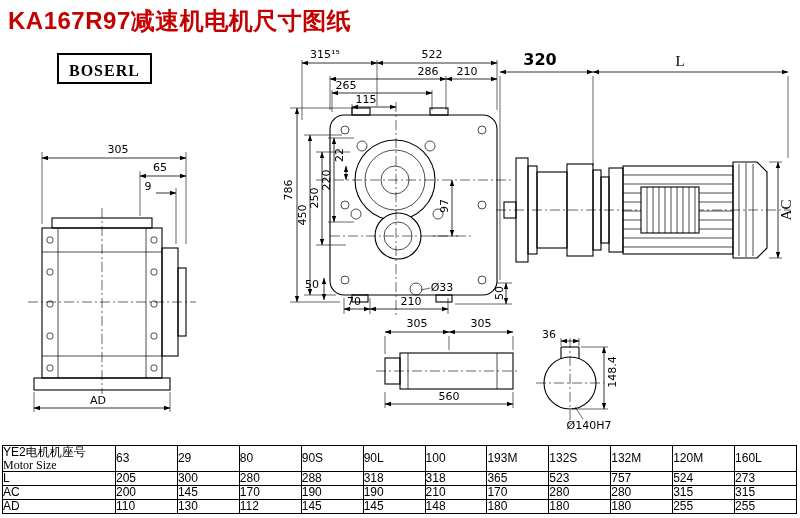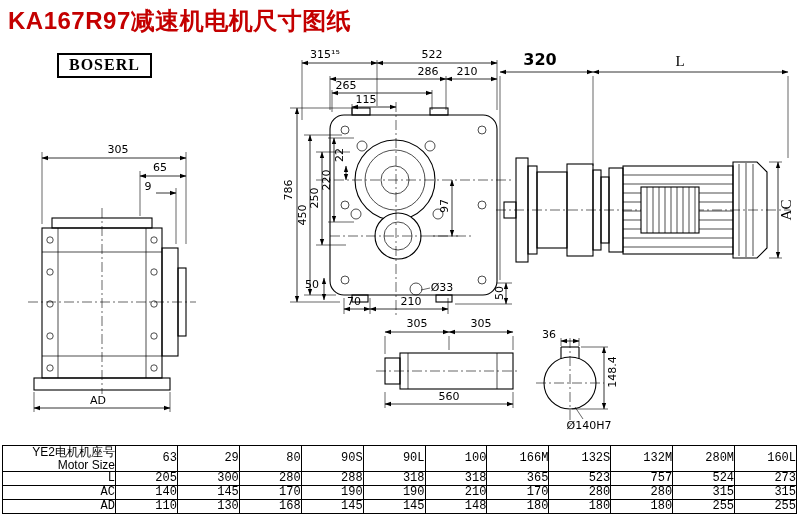--- a/index.html
+++ b/index.html
@@ -1,37 +1,37 @@
 <!DOCTYPE html>
 <html><head>
 <meta charset="utf-8">
 <style>
   *{margin:0;padding:0;box-sizing:border-box}
   html,body{width:800px;height:518px}
   body{background:#fff;font-family:"Liberation Sans",sans-serif;position:relative;overflow:hidden}
   .page{position:absolute;left:0;top:0;width:800px;height:447px;background:#fff}
   .title{position:absolute;left:8px;top:5px;font-size:24px;font-weight:bold;color:#c40000;letter-spacing:.5px;white-space:nowrap}
-  .brand{position:absolute;left:57px;top:53px;border:2px solid #000;padding:1px 10px 2px 10px;font-family:"Liberation Serif",serif;font-weight:bold;font-size:16px;letter-spacing:1px;background:#fff}
+  .brand{position:absolute;left:57px;top:53px;border:2px solid #000;padding:7px 10px 2px 10px;font-family:"Liberation Serif",serif;font-weight:bold;font-size:16px;letter-spacing:1px;background:#fff}
   svg.drawing{position:absolute;left:0;top:40px}
   .p{fill:none;stroke:#000;stroke-width:1.1}
   .pf{fill:#fff;stroke:#000;stroke-width:1.1}
   .t{fill:none;stroke:#000;stroke-width:.7}
   .cl{fill:none;stroke:#000;stroke-width:.6;stroke-dasharray:10 3 2 3}
   .dl{stroke:#000;stroke-width:.8;fill:none}
   .xl{stroke:#000;stroke-width:.6}
   .d{font-size:11px;fill:#000;text-anchor:middle;font-family:"DejaVu Sans",sans-serif}
   .dbig{font-size:16px;font-weight:bold}
   .dser{font-family:"Liberation Serif",serif;font-size:15px}
-  .spec{position:absolute;left:2px;top:445px;width:795px;border-collapse:collapse;table-layout:fixed;text-align:right;background:#fff}
+  .spec{position:absolute;left:2px;top:445px;width:795px;border-collapse:collapse;table-layout:fixed;text-align:left;background:#fff}
   .spec td{border:1px solid #000;padding:0;height:14px;font-size:12px;line-height:1.05;vertical-align:middle}
   .spec tr.hd td{height:26px}
   .spec td.c0{width:113px}
   .hdr-cn{font-size:12px}
-  .hdr-en{font-family:Liberation Sans, sans-serif;font-size:12px}
-  .val{font-family:Liberation Mono, monospace;font-size:13px}
+  .hdr-en{font-family:Liberation Serif, serif;font-size:12px}
+  .val{font-family:Liberation Sans, sans-serif;font-size:13px}
 </style>
 </head>
 <body>
 
 <div class="page">
 
   <div class="title">KA167R97减速机电机尺寸图纸</div>
   <div class="brand">
     <span>BOSERL</span>
   </div>
@@ -269,59 +269,59 @@
       <td class="c0">
         <div class="hdr-cn">YE2电机机座号</div>
         <div class="hdr-en">Motor Size</div>
       </td>
       <td class="val">63</td>
       <td class="val">29</td>
       <td class="val">80</td>
       <td class="val">90S</td>
       <td class="val">90L</td>
       <td class="val">100</td>
-      <td class="val">166M</td>
+      <td class="val">193M</td>
       <td class="val">132S</td>
       <td class="val">132M</td>
-      <td class="val">280M</td>
+      <td class="val">120M</td>
       <td class="val">160L</td>
     </tr>
     <tr>
       <td class="c0 val">L</td>
       <td class="val">205</td>
       <td class="val">300</td>
       <td class="val">280</td>
       <td class="val">288</td>
       <td class="val">318</td>
       <td class="val">318</td>
       <td class="val">365</td>
       <td class="val">523</td>
       <td class="val">757</td>
       <td class="val">524</td>
       <td class="val">273</td>
     </tr>
     <tr>
       <td class="c0 val">AC</td>
-      <td class="val">140</td>
+      <td class="val">200</td>
       <td class="val">145</td>
       <td class="val">170</td>
       <td class="val">190</td>
       <td class="val">190</td>
       <td class="val">210</td>
       <td class="val">170</td>
       <td class="val">280</td>
       <td class="val">280</td>
       <td class="val">315</td>
       <td class="val">315</td>
     </tr>
     <tr>
       <td class="c0 val">AD</td>
       <td class="val">110</td>
       <td class="val">130</td>
-      <td class="val">168</td>
+      <td class="val">112</td>
       <td class="val">145</td>
       <td class="val">145</td>
       <td class="val">148</td>
       <td class="val">180</td>
       <td class="val">180</td>
       <td class="val">180</td>
       <td class="val">255</td>
       <td class="val">255</td>
     </tr>
   </tbody>

